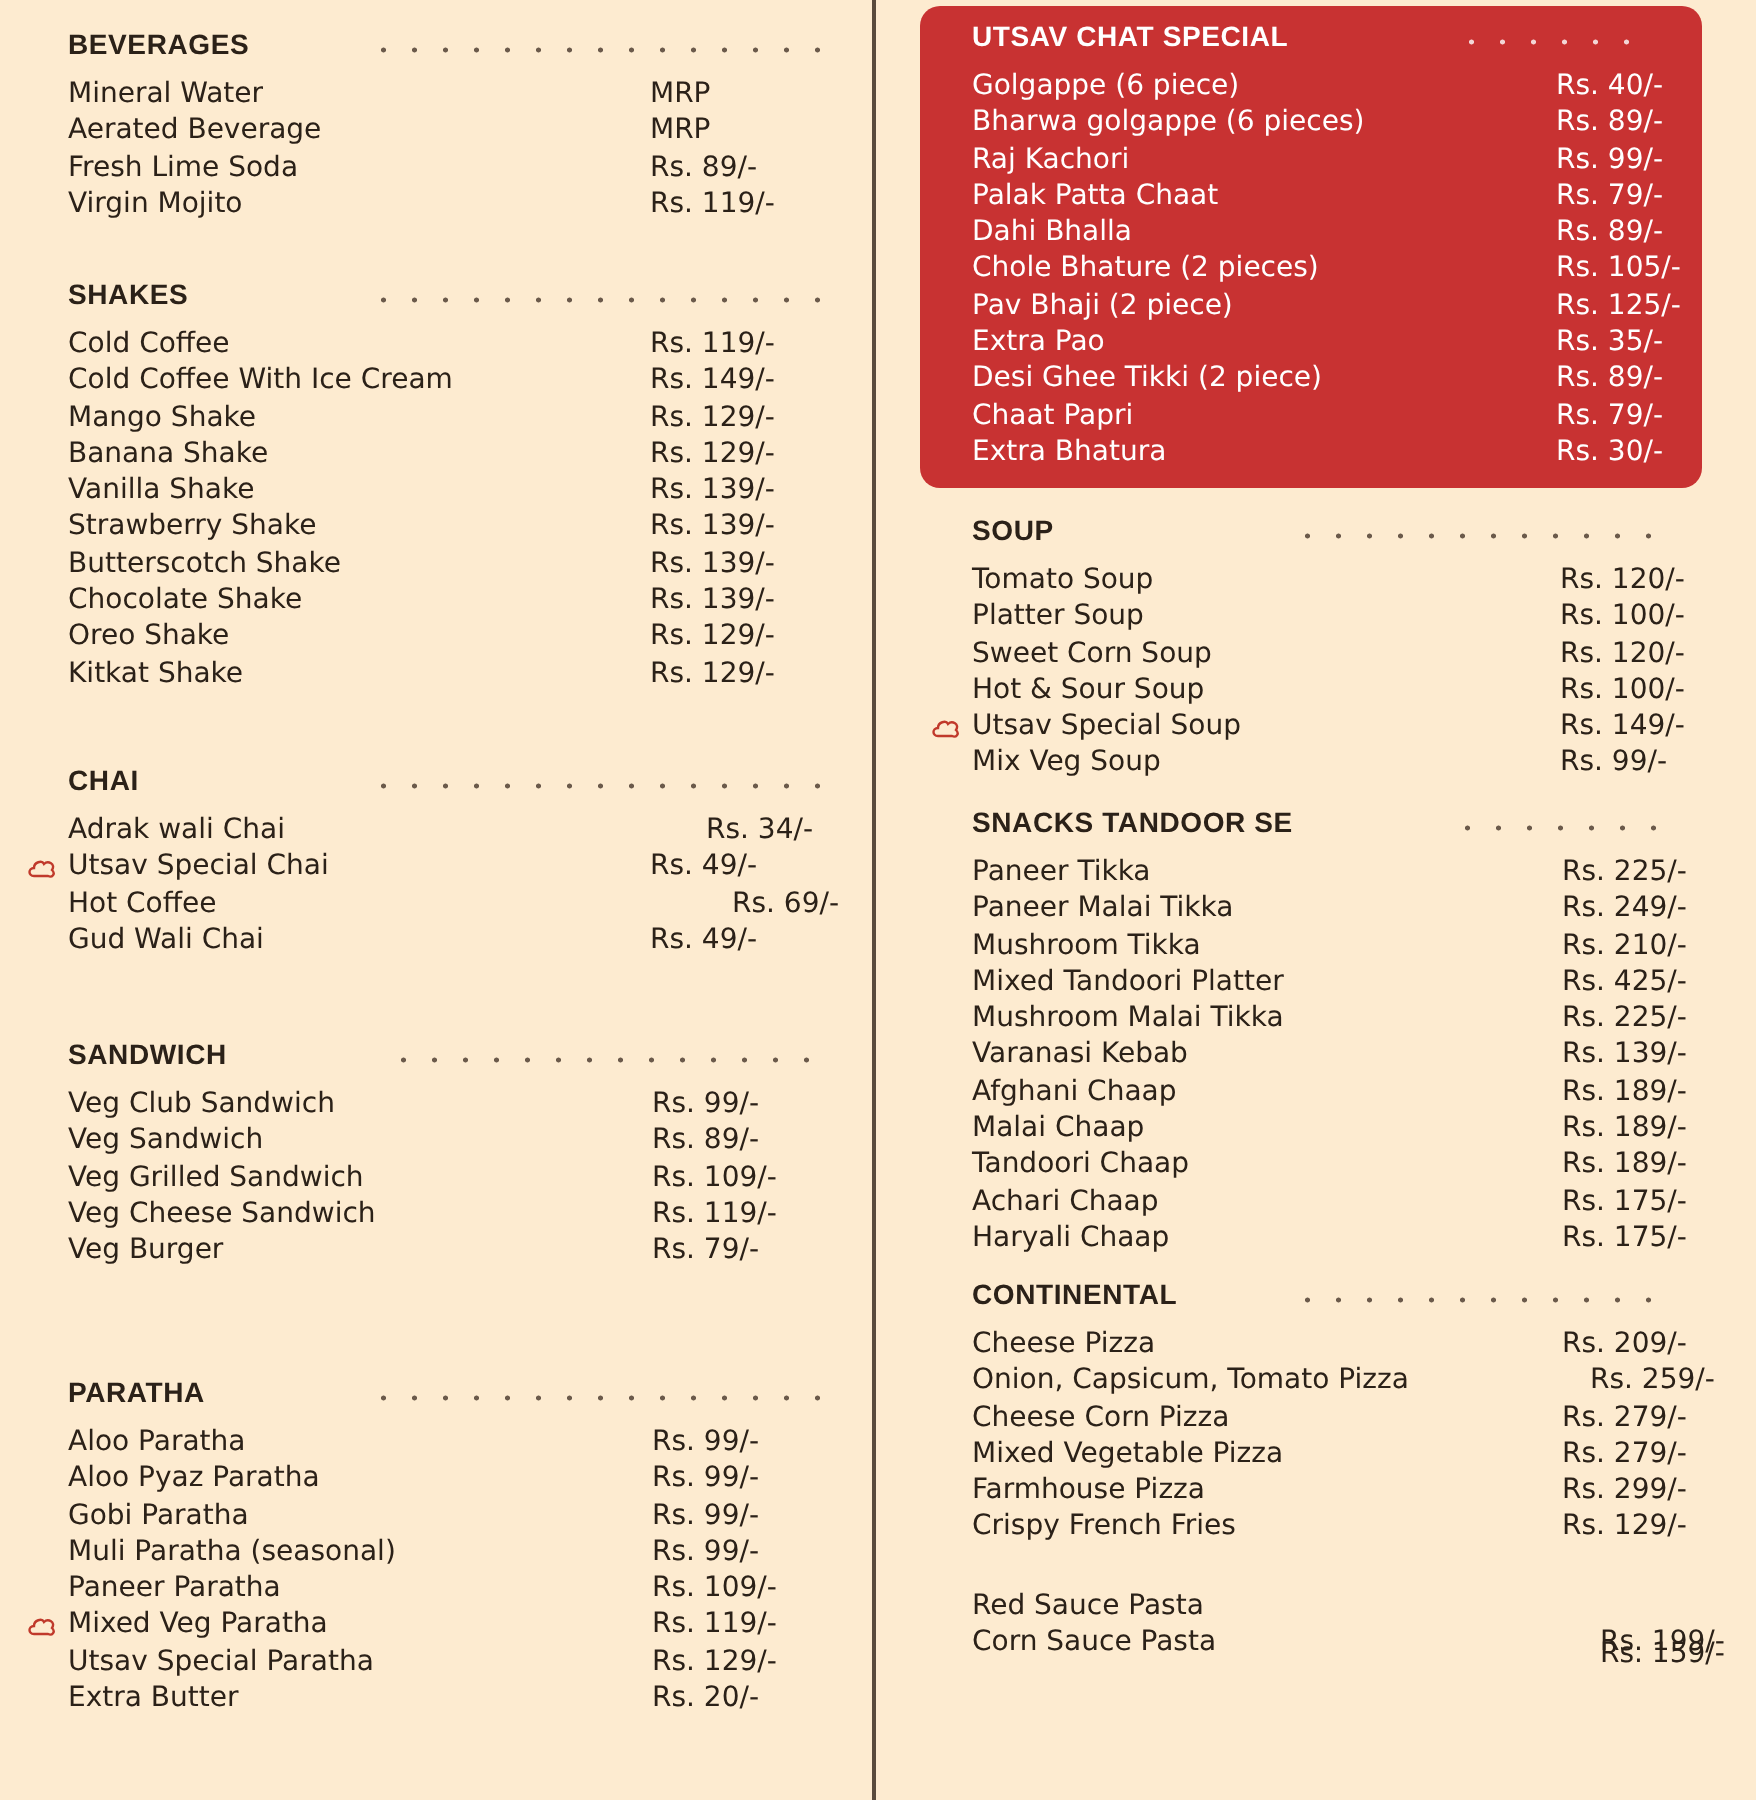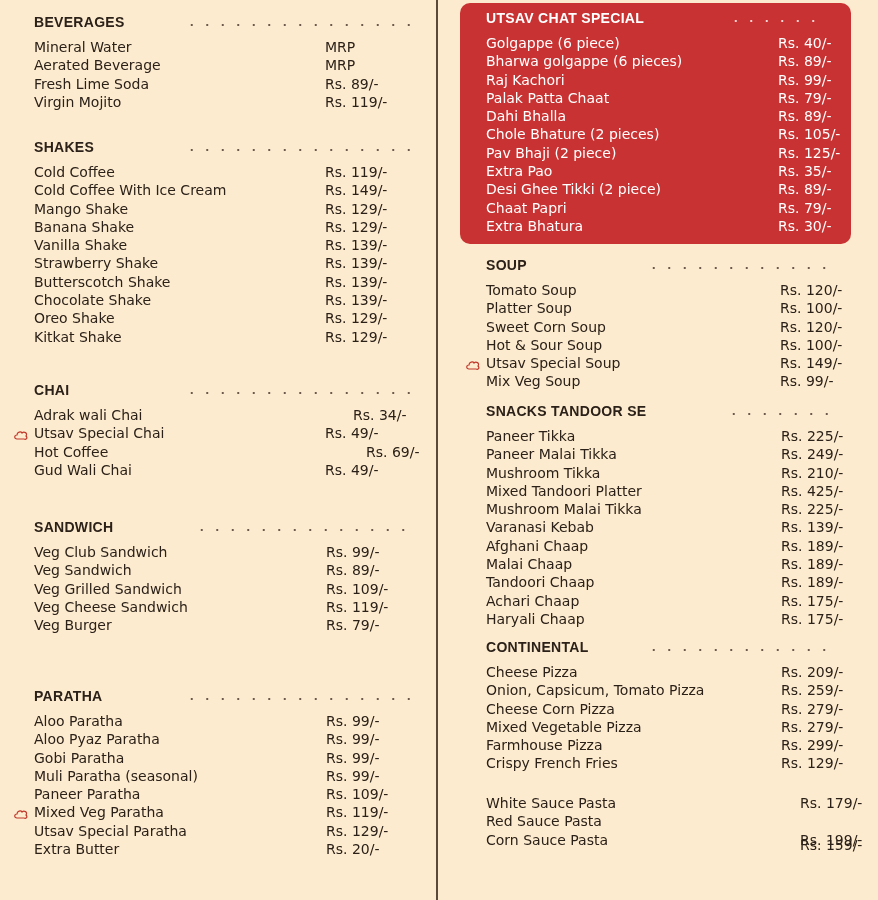--- a/index.html
+++ b/index.html
@@ -321,44 +321,40 @@
       <div class="sec-head">
         <span class="sec-title">CONTINENTAL</span>
         <span class="dots" style="left: 160px; width: 190px;"></span>
       </div>
       <div class="row">
         <span class="item">Cheese Pizza</span>
         <span class="price" style="left: 295px;">Rs. 209/-</span>
       </div>
       <div class="row">
         <span class="item">Onion, Capsicum, Tomato Pizza</span>
-        <span class="price" style="left: 295px; text-align: right;">Rs. 259/-</span>
+        <span class="price" style="left: 309px; text-align: right;">Rs. 259/-</span>
       </div>
       <div class="row">
         <span class="item">Cheese Corn Pizza</span>
         <span class="price" style="left: 295px;">Rs. 279/-</span>
       </div>
       <div class="row">
         <span class="item">Mixed Vegetable Pizza</span>
         <span class="price" style="left: 295px;">Rs. 279/-</span>
       </div>
       <div class="row">
         <span class="item">Farmhouse Pizza</span>
         <span class="price" style="left: 295px;">Rs. 299/-</span>
       </div>
       <div class="row">
         <span class="item">Crispy French Fries</span>
         <span class="price" style="left: 295px;">Rs. 129/-</span>
       </div>
     </div>
     <div class="section" style="left: 486px; top: 794px; width: 380px;">
-      <div class="row">
-        <span class="item">White Sauce Pasta</span>
-        <span class="price" style="left: 314px;">Rs. 179/-</span>
-      </div>
       <div class="row">
         <span class="item">Red Sauce Pasta</span>
         <span class="price" style="left: 314px; margin-top: 24px;">Rs. 159/-</span>
       </div>
       <div class="row">
         <span class="item">Corn Sauce Pasta</span>
         <span class="price" style="left: 314px;">Rs. 199/-</span>
       </div>
     </div>
   </div>

